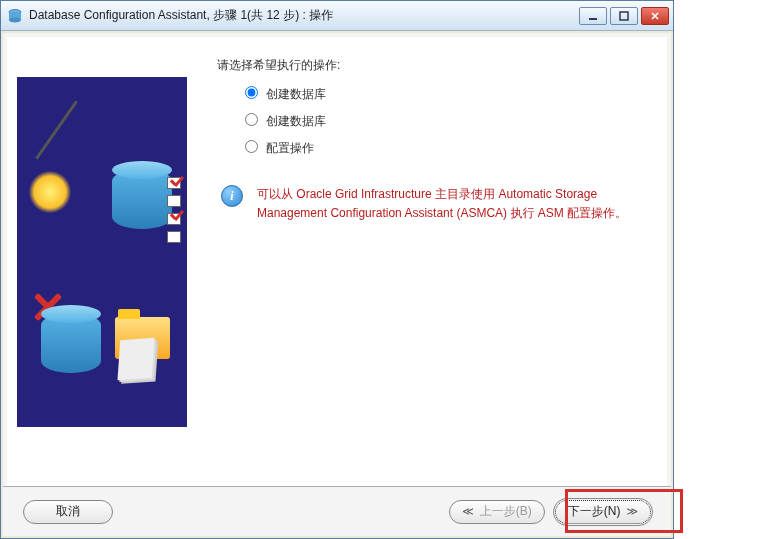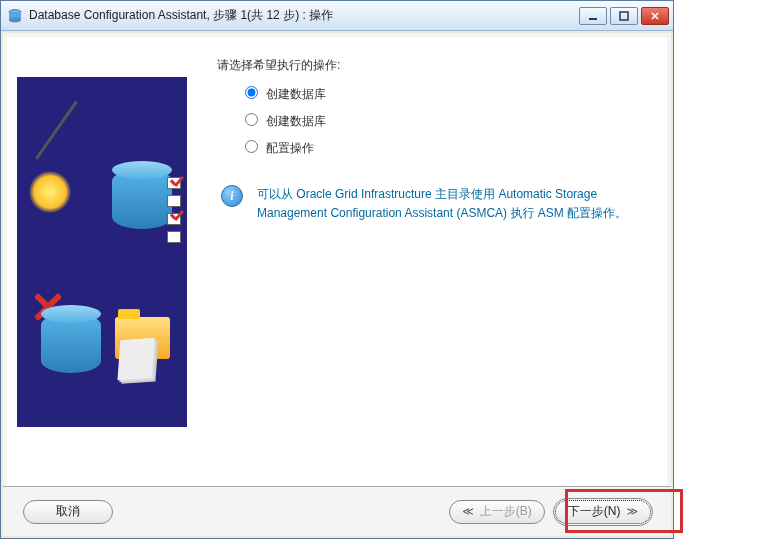--- a/index.html
+++ b/index.html
@@ -163,21 +163,21 @@
       color: #fff;
       font-weight: bold;
       font-family: Georgia, serif;
       font-style: italic;
       display: flex; align-items:center; justify-content:center;
       margin-right: 14px;
       flex-shrink: 0;
       border:1px solid #2b6aa0;
     }
     .info-text {
-      color: #0369a1;
+      color: #b91c1c;
       line-height: 1.6;
       font-size: 12px;
     }
     .button-bar {
       height: 50px;
       border-top: 1px solid #aaa;
       background: #f4f4f4;
       margin: 0 2px 2px 2px;
       display: flex;
       align-items: center;

